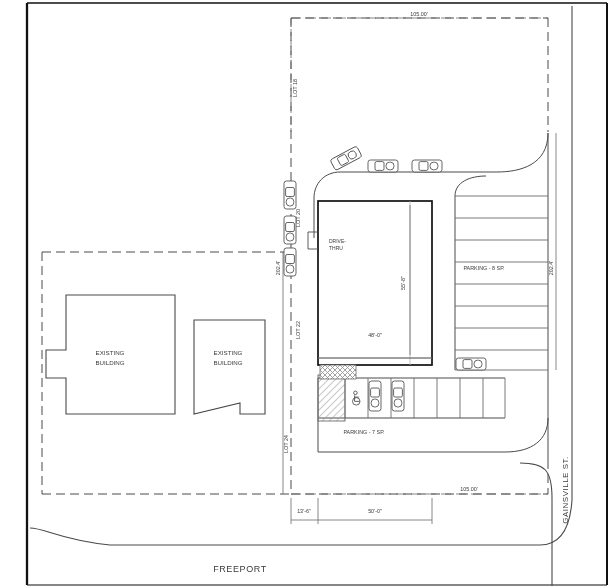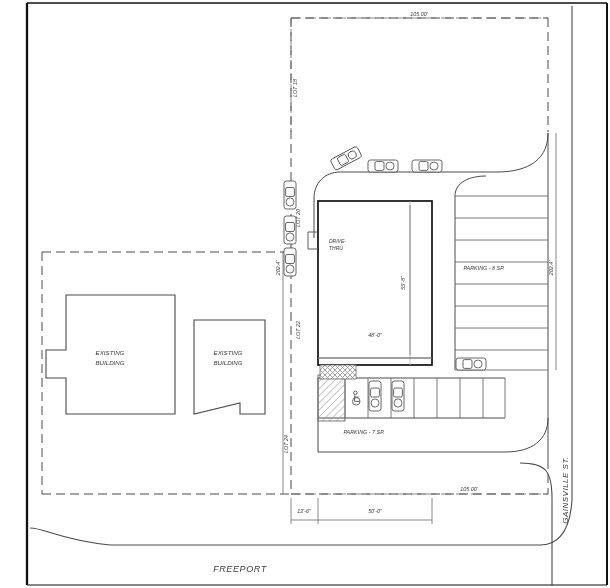--- a/index.html
+++ b/index.html
@@ -9,21 +9,20 @@
   }
   body {
     font-family: "Liberation Sans", sans-serif;
   }
   #plan-root {
     position: relative;
     width: 610px;
     height: 588px;
     background: #8b5cf6;
     overflow: hidden;
-    font-style: italic;
   }
   #plan-svg {
     position: absolute;
     top: 0;
     left: 0;
     width: 610px;
     height: 588px;
     display: block;
   }
   .lbl {

